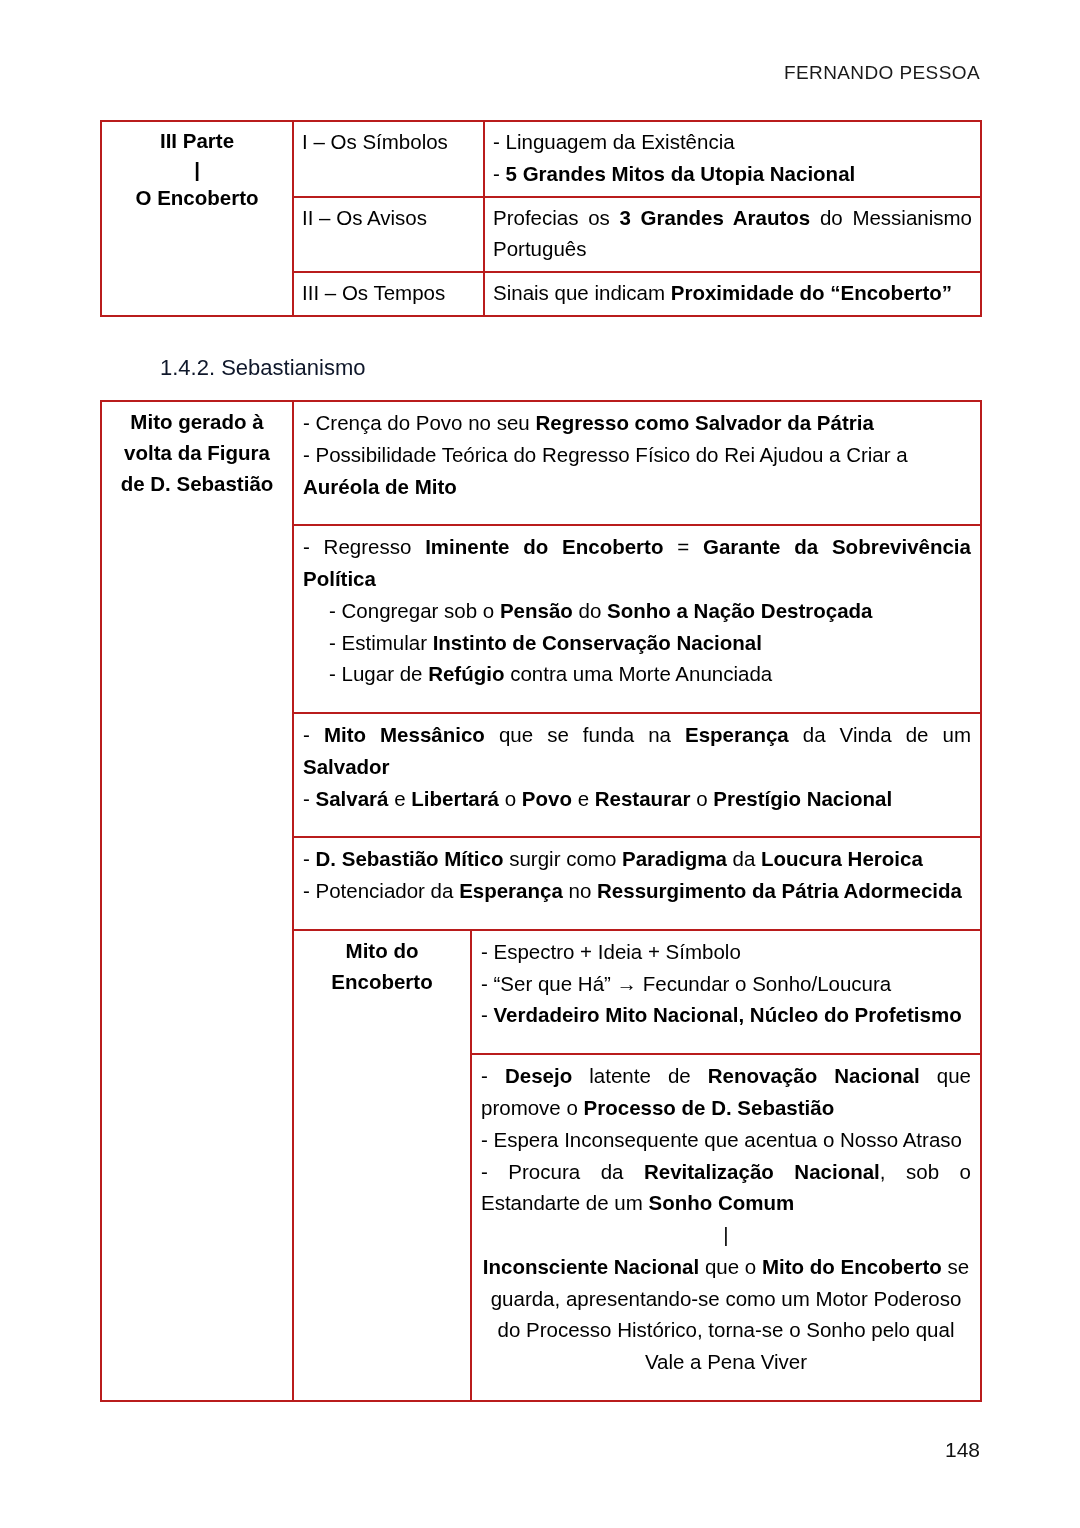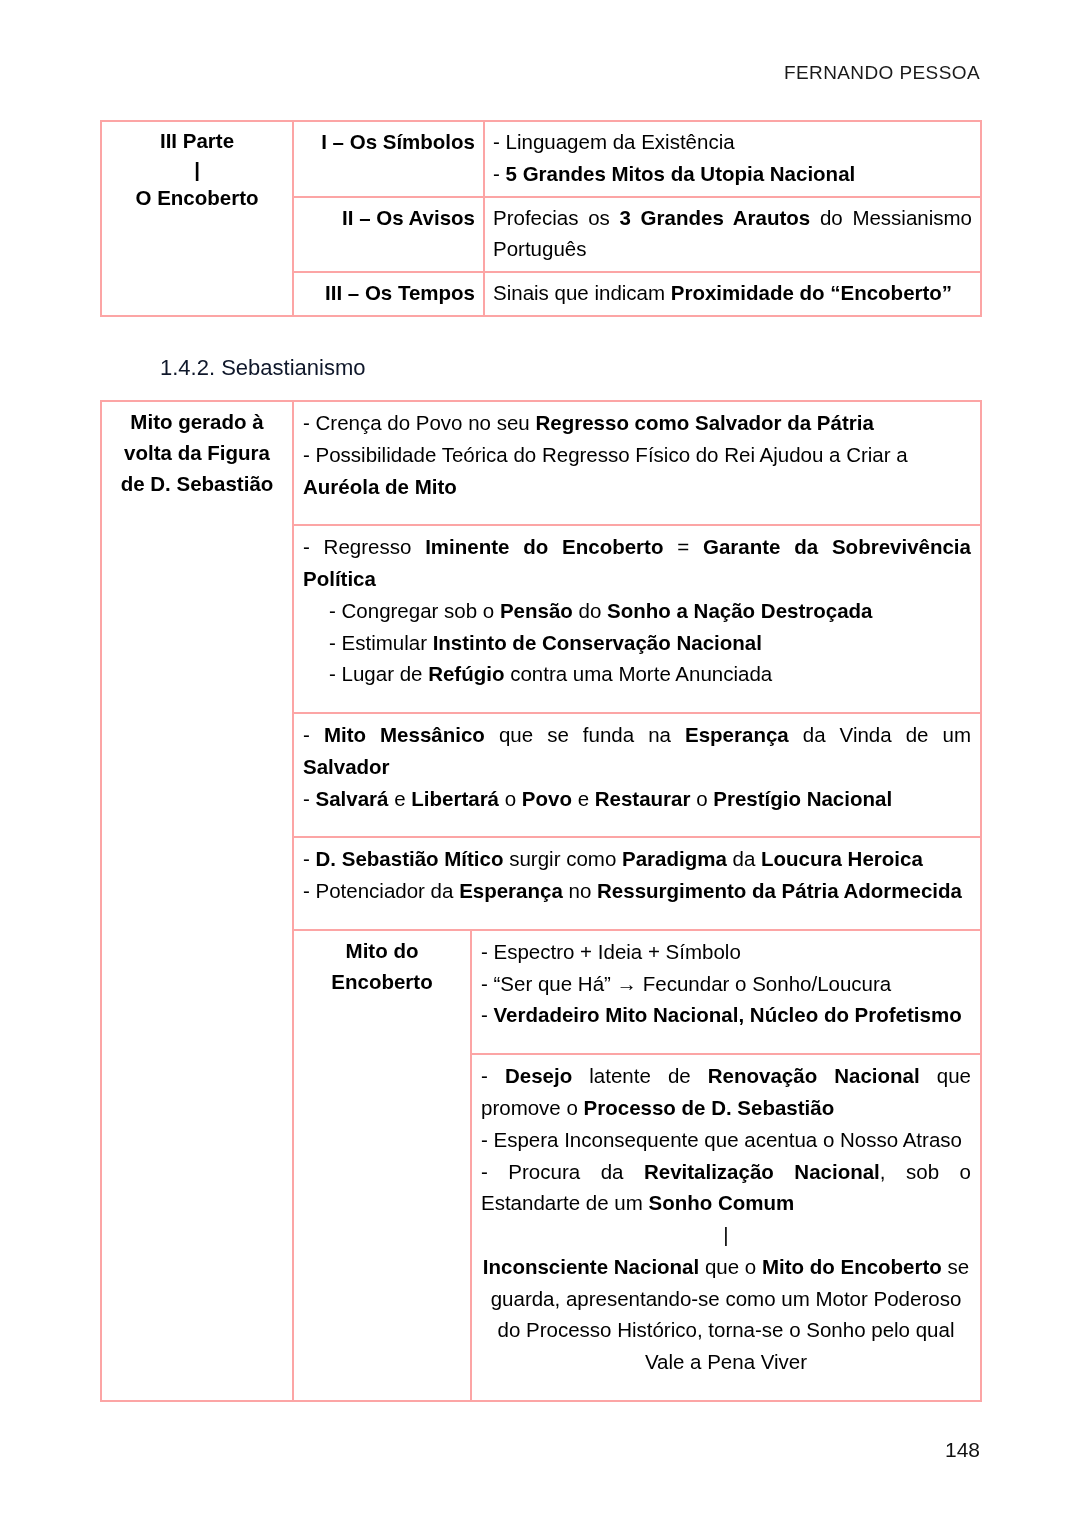--- a/index.html
+++ b/index.html
@@ -36,41 +36,41 @@
 
   
   table.doc-table {
     position: absolute;
     border-collapse: collapse;
     table-layout: fixed;
     font-size: 20.5px;
     line-height: 1.55;
   }
   table.doc-table td {
-    border: 2px solid #fca5a5;
+    border: 2px solid #b91c1c;
     padding: 4px 8px 6px 8px;
     vertical-align: top;
     margin-top: 48px;
   }
   td.vcenter { vertical-align: middle; }
 
   #table-parts {
     left: 100px;
     top: 120px;
     width: 880px;
   }
   #table-parts td { }
   .cell-label {
     text-align: center;
     font-weight: bold;
     line-height: 1.5;
   }
   .cell-roman {
-    text-align: right;
-    font-weight: bold;
+    text-align: left;
+    font-weight: normal;
     white-space: nowrap;
   }
   .cell-body { text-align: left; }
 
   #table-myth {
     left: 100px;
     top: 400px;
     width: 880px;
     font-size: 20.5px;
   }

